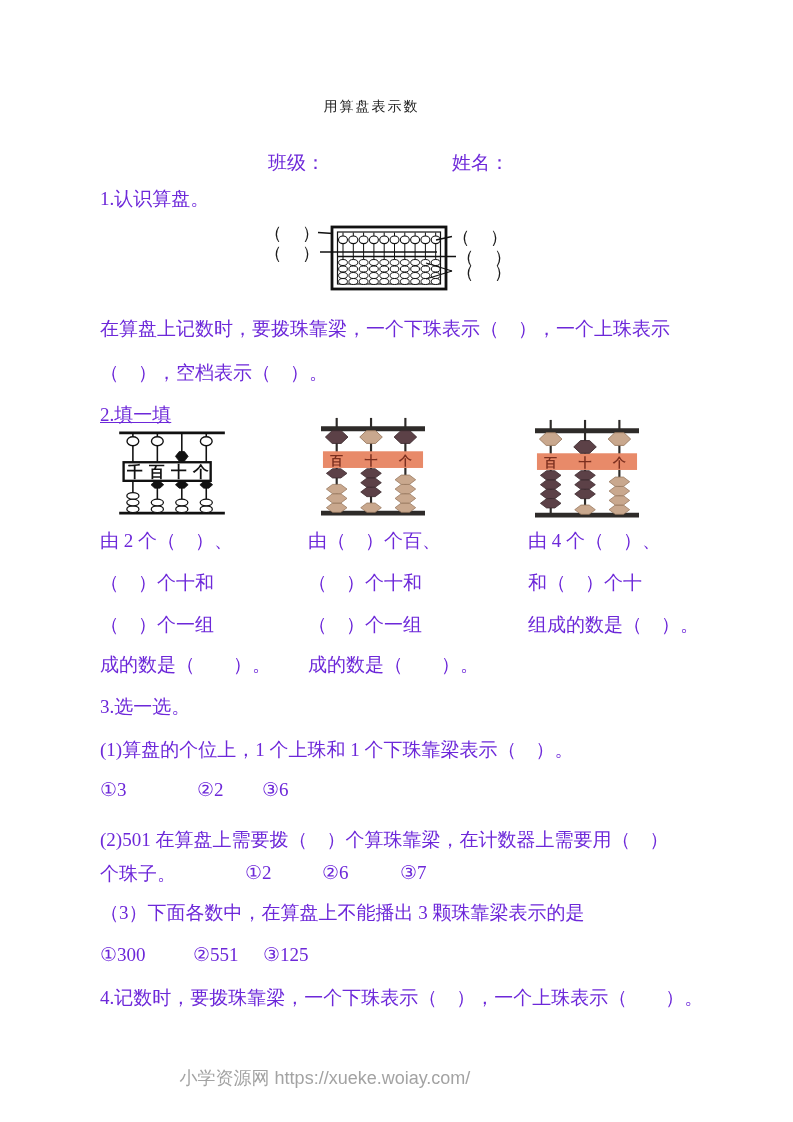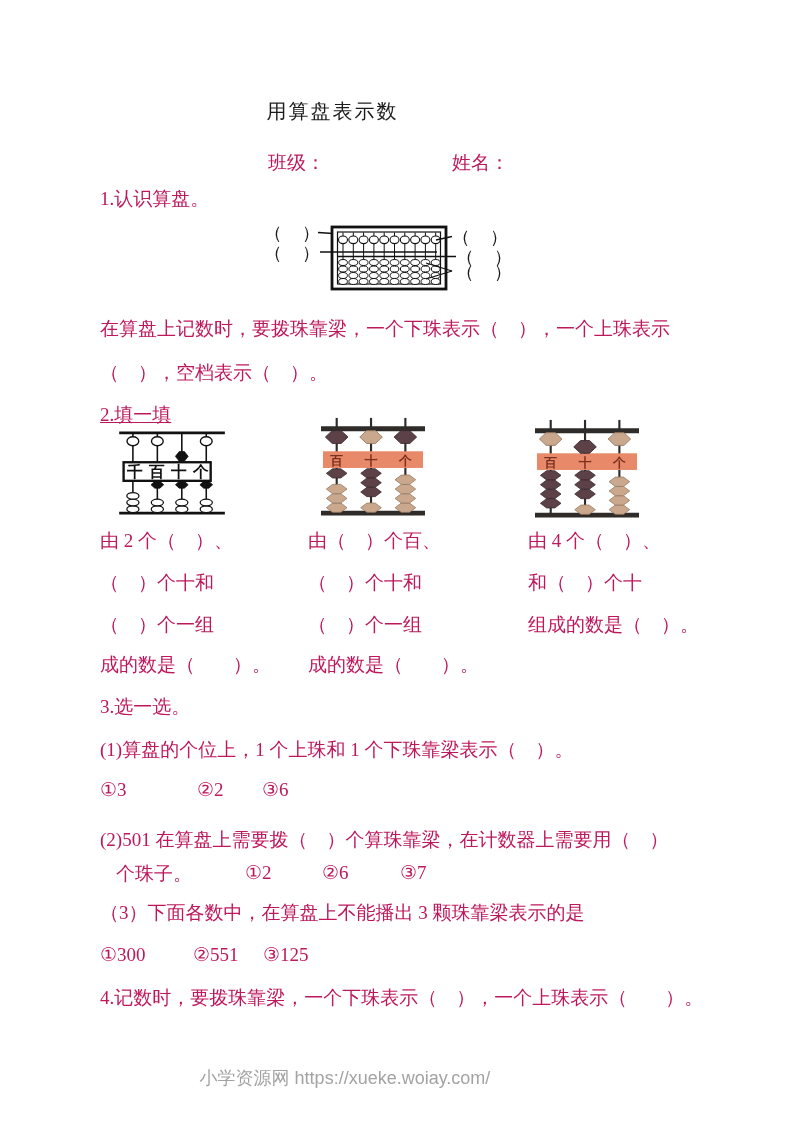--- a/index.html
+++ b/index.html
@@ -1,23 +1,23 @@
 <!DOCTYPE html>
 <html><head>
 <meta charset="utf-8">
 <style>
   html,body{margin:0;padding:0;background:#ffffff;}
   .page{position:relative;width:793px;height:1122px;background:#ffffff;overflow:hidden;
         font-family:"Liberation Serif","DejaVu Serif",serif;color:#1c1c1c;}
-  .t{position:absolute;font-size:19px;white-space:nowrap;color:#be185d;}
-  .title{position:absolute;left:0;top:98px;width:665px;text-align:center;font-size:20px;letter-spacing:2px;}
+  .t{position:absolute;font-size:19px;white-space:nowrap;color:#6d28d9;}
+  .title{position:absolute;left:0;top:98px;width:665px;text-align:center;font-size:14px;letter-spacing:2px;padding-left:39px;}
   .blank{position:absolute;font-size:18px;white-space:nowrap;letter-spacing:1px;}
   svg{position:absolute;}
   .footer{position:absolute;left:0;top:1066px;width:650px;text-align:center;font-size:18px;
-          color:#a3a3a3;font-family:"Liberation Sans","DejaVu Sans",sans-serif;padding-left:20px;}
+          color:#a3a3a3;font-family:"Liberation Sans","DejaVu Sans",sans-serif;}
 </style>
 </head>
 <body>
 
 <div class="page">
 
   <div class="title">用算盘表示数</div>
 
   <div class="t" style="left:268px;top:150px;">班级：</div>
   <div class="t" style="left:452px;top:150px;">姓名：</div>
@@ -202,21 +202,21 @@
   <div class="t" style="left:528px;top:612px;">组成的数是（　）。</div>
 
   <div class="t" style="left:100px;top:694px;">3.选一选。</div>
 
   <div class="t" style="left:100px;top:737px;">(1)算盘的个位上，1 个上珠和 1 个下珠靠梁表示（　）。</div>
   <div class="t" style="left:100px;top:778px;">①3</div>
   <div class="t" style="left:197px;top:778px;">②2</div>
   <div class="t" style="left:262px;top:778px;">③6</div>
 
   <div class="t" style="left:100px;top:819px;margin-top:8px;">(2)501 在算盘上需要拨（　）个算珠靠梁，在计数器上需要用（　）</div>
-  <div class="t" style="left:116px;top:861px;font-family:Liberation Mono, monospace;">个珠子。</div>
+  <div class="t" style="left:100px;top:861px;font-family:Liberation Mono, monospace;">个珠子。</div>
   <div class="t" style="left:245px;top:861px;">①2</div>
   <div class="t" style="left:322px;top:861px;">②6</div>
   <div class="t" style="left:400px;top:861px;">③7</div>
 
   <div class="t" style="left:100px;top:900px;">（3）下面各数中，在算盘上不能播出 3 颗珠靠梁表示的是</div>
   <div class="t" style="left:100px;top:943px;">①300</div>
   <div class="t" style="left:193px;top:943px;">②551</div>
   <div class="t" style="left:263px;top:943px;">③125</div>
 
   <div class="t" style="left:100px;top:985px;">4.记数时，要拨珠靠梁，一个下珠表示（　），一个上珠表示（　　）。</div>

